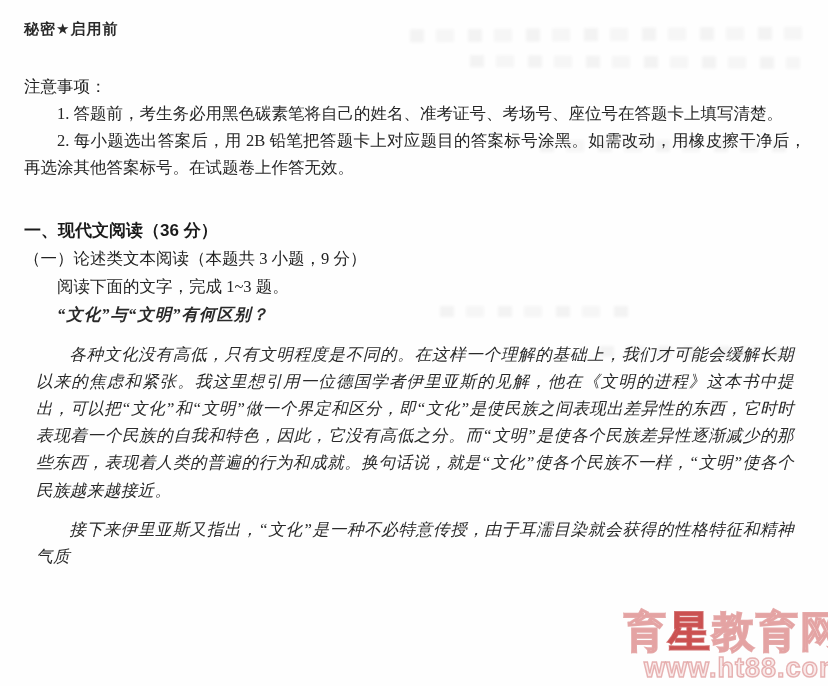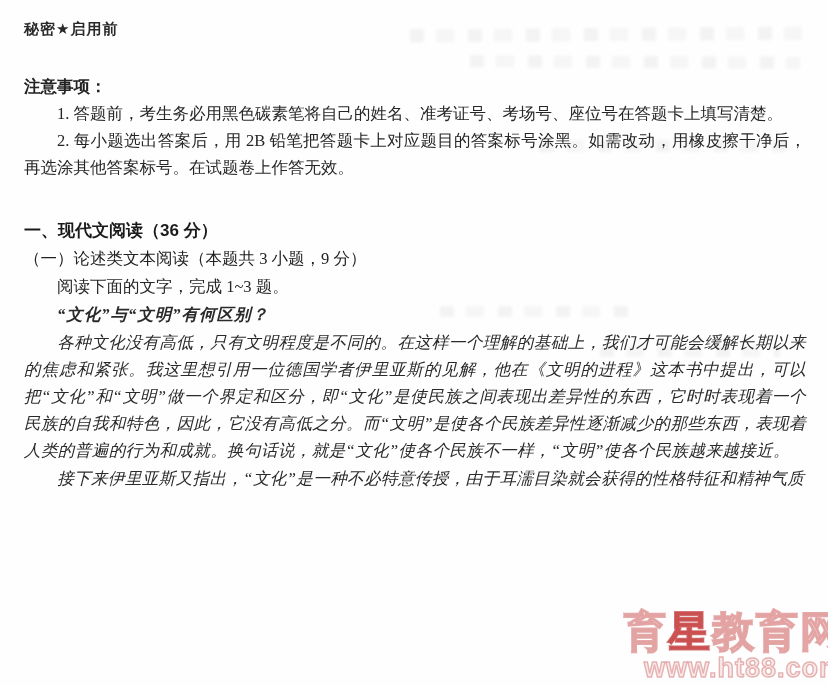--- a/index.html
+++ b/index.html
@@ -33,21 +33,21 @@
     text-align: center;
     font-size: 36px;
     font-weight: 700;
     letter-spacing: 0.32em;
     color: #151515;
     font-family: "Liberation Serif", "DejaVu Serif", serif;
   }
   .notice-heading {
     margin-top: 34px;
     font-family: "Liberation Sans", "DejaVu Sans", sans-serif;
-    font-weight: 700;
+    font-weight: 400;
     font-size: 16.5px;
     line-height: 27px;
     color: #222;
   }
   .notice-item {
     margin: 0;
     font-size: 16.5px;
     line-height: 27.2px;
     text-indent: 2em;
     text-align: justify;
@@ -76,21 +76,21 @@
   .passage-question {
     font-style: italic;
     font-size: 16.5px;
     line-height: 28px;
     text-indent: 2em;
     letter-spacing: 0.06em;
     color: #2a2a2a;
     font-weight: bold;
   }
   .passage-paragraph {
-    margin: 0;
+    margin: 12px;
     font-style: italic;
     font-size: 16.6px;
     line-height: 27.2px;
     text-indent: 2em;
     text-align: justify;
     letter-spacing: 0.02em;
     color: #2a2a2a;
   }
   
   .bleed {

